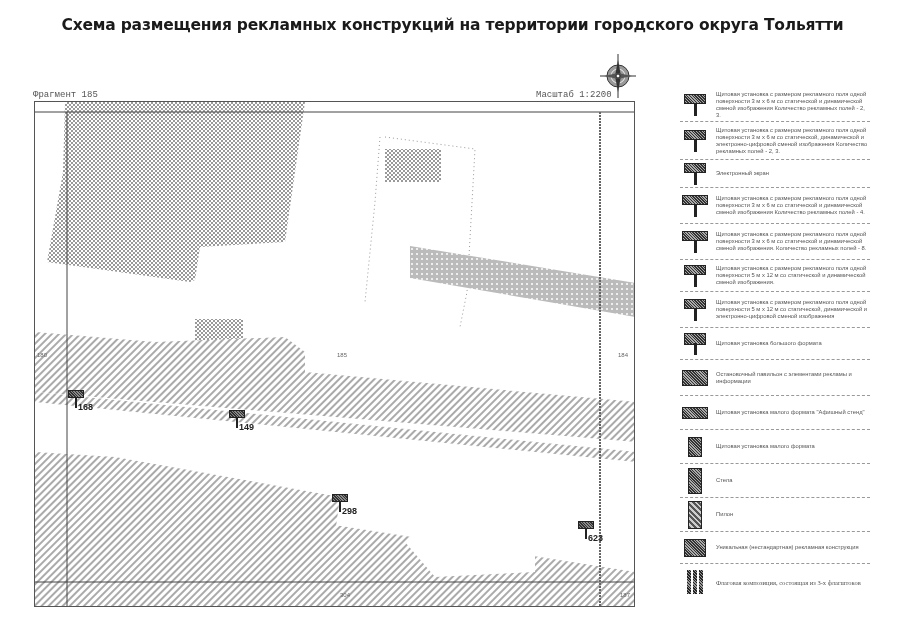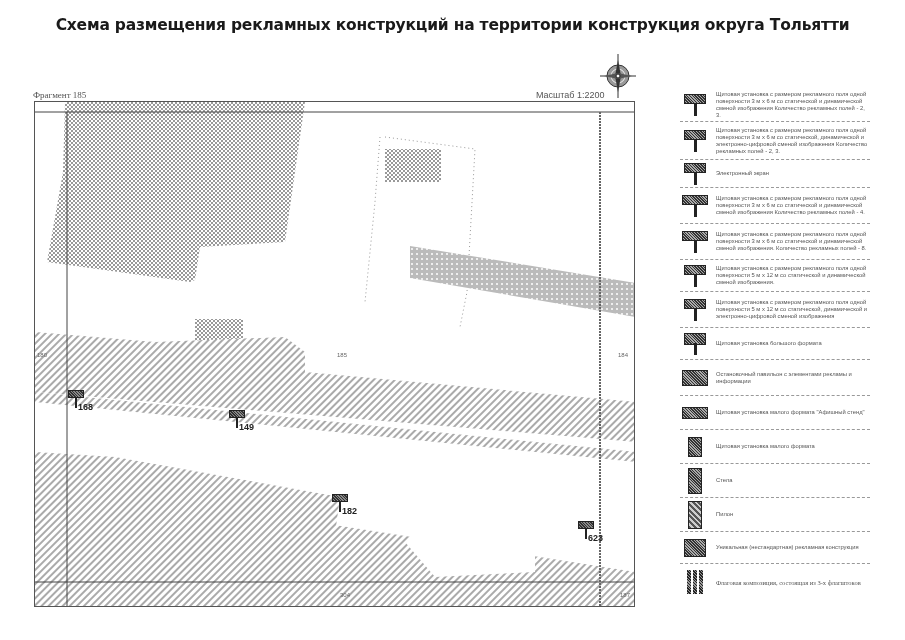--- a/index.html
+++ b/index.html
@@ -1,19 +1,19 @@
 <!DOCTYPE html>
 <html><head>
 <meta charset="utf-8">
 <style>
   html, body { margin: 0; padding: 0; background: #ffffff; }
   body { width: 905px; height: 640px; position: relative; overflow: hidden; font-family: "Liberation Sans", sans-serif; color: #222; }
   .title { position: absolute; left: 0; width: 905px; top: 16px; text-align: center; font-family: "DejaVu Sans", sans-serif; font-size: 15.5px; font-weight: bold; color: #1a1a1a; letter-spacing: -0.2px; }
-  .frag-label { position: absolute; left: 33px; top: 90px; font-family: Liberation Serif, serif; font-size: 9px; color: #555; }
-  .scale-label { position: absolute; left: 536px; top: 90px; font-family: Liberation Sans, sans-serif; font-size: 9px; color: #555; text-align: right; }
+  .frag-label { position: absolute; left: 33px; top: 90px; font-family: Liberation Mono, monospace; font-size: 9px; color: #555; }
+  .scale-label { position: absolute; left: 536px; top: 90px; font-family: Liberation Mono, monospace; font-size: 9px; color: #555; text-align: right; }
   .compass { position: absolute; left: 598px; top: 52px; width: 40px; height: 48px; }
 
   .map { position: absolute; left: 34px; top: 101px; width: 601px; height: 506px; border: 1.5px solid #555; box-sizing: border-box; overflow: hidden; background: #fff; }
   .map svg { position: absolute; left: 0; top: 0; }
   .neighbor { position: absolute; font-size: 6px; color: #666; font-family: "Liberation Sans", sans-serif; }
   .marker { position: absolute; width: 20px; height: 22px; }
   .marker .board { position: absolute; left: 0; top: 0; width: 16px; height: 8px; background: repeating-linear-gradient(45deg, #333 0 1px, #888 1px 2px); border: 1px solid #222; box-sizing: border-box; }
   .marker .pole { position: absolute; left: 7px; top: 8px; width: 2px; height: 10px; background: #222; }
   .marker .num { position: absolute; left: 10px; top: 12px; font-size: 9px; font-weight: bold; color: #222; }
 
@@ -21,21 +21,21 @@
   .legend-item { display: flex; align-items: center; border-bottom: 1px dashed #999; box-sizing: border-box; }
   .legend-icon { width: 30px; flex: 0 0 30px; display: flex; justify-content: center; align-items: center; }
   .legend-text { font-size: 5.8px; line-height: 7px; color: #555; padding-left: 6px; }
   .lg-board { position: relative; width: 22px; height: 22px; }
   .lg-board .b { position: absolute; left: 0; top: 0; width: 22px; height: 10px; background: repeating-linear-gradient(45deg, #333 0 1px, #aaa 1px 2px); border: 1px solid #222; box-sizing: border-box; }
   .lg-board .p { position: absolute; left: 10px; top: 10px; width: 3px; height: 12px; background: #222; }
 </style>
 </head>
 <body>
 
-<div class="title">Схема размещения рекламных конструкций на территории конструкция округа Тольятти</div>
+<div class="title">Схема размещения рекламных конструкций на территории городского округа Тольятти</div>
 <div class="frag-label">Фрагмент 185</div>
 <div class="scale-label">Масштаб 1:2200</div>
 
 <svg class="compass" viewBox="0 0 40 48">
   <line x1="20" y1="2" x2="20" y2="46" stroke="#333" stroke-width="1"></line>
   <line x1="2" y1="24" x2="38" y2="24" stroke="#333" stroke-width="1"></line>
   <circle cx="20" cy="24" r="11" fill="#999" stroke="#333" stroke-width="1"></circle>
   <circle cx="20" cy="24" r="7" fill="none" stroke="#eee" stroke-width="1"></circle>
   <polygon points="20,8 23,24 20,40 17,24" fill="#333"></polygon>
   <polygon points="6,24 20,21 34,24 20,27" fill="#555"></polygon>
@@ -95,21 +95,21 @@
     <span class="num">168</span>
   </div>
   <div class="marker" style="left:194px;top:308px">
     <div class="board"></div>
     <div class="pole"></div>
     <span class="num">149</span>
   </div>
   <div class="marker" style="left:297px;top:392px">
     <div class="board"></div>
     <div class="pole"></div>
-    <span class="num">182</span>
+    <span class="num">298</span>
   </div>
   <div class="marker" style="left:543px;top:419px">
     <div class="board"></div>
     <div class="pole"></div>
     <span class="num">623</span>
   </div>
 </div>
 
 <div class="legend">
   <div class="legend-item" style="height:34px">

